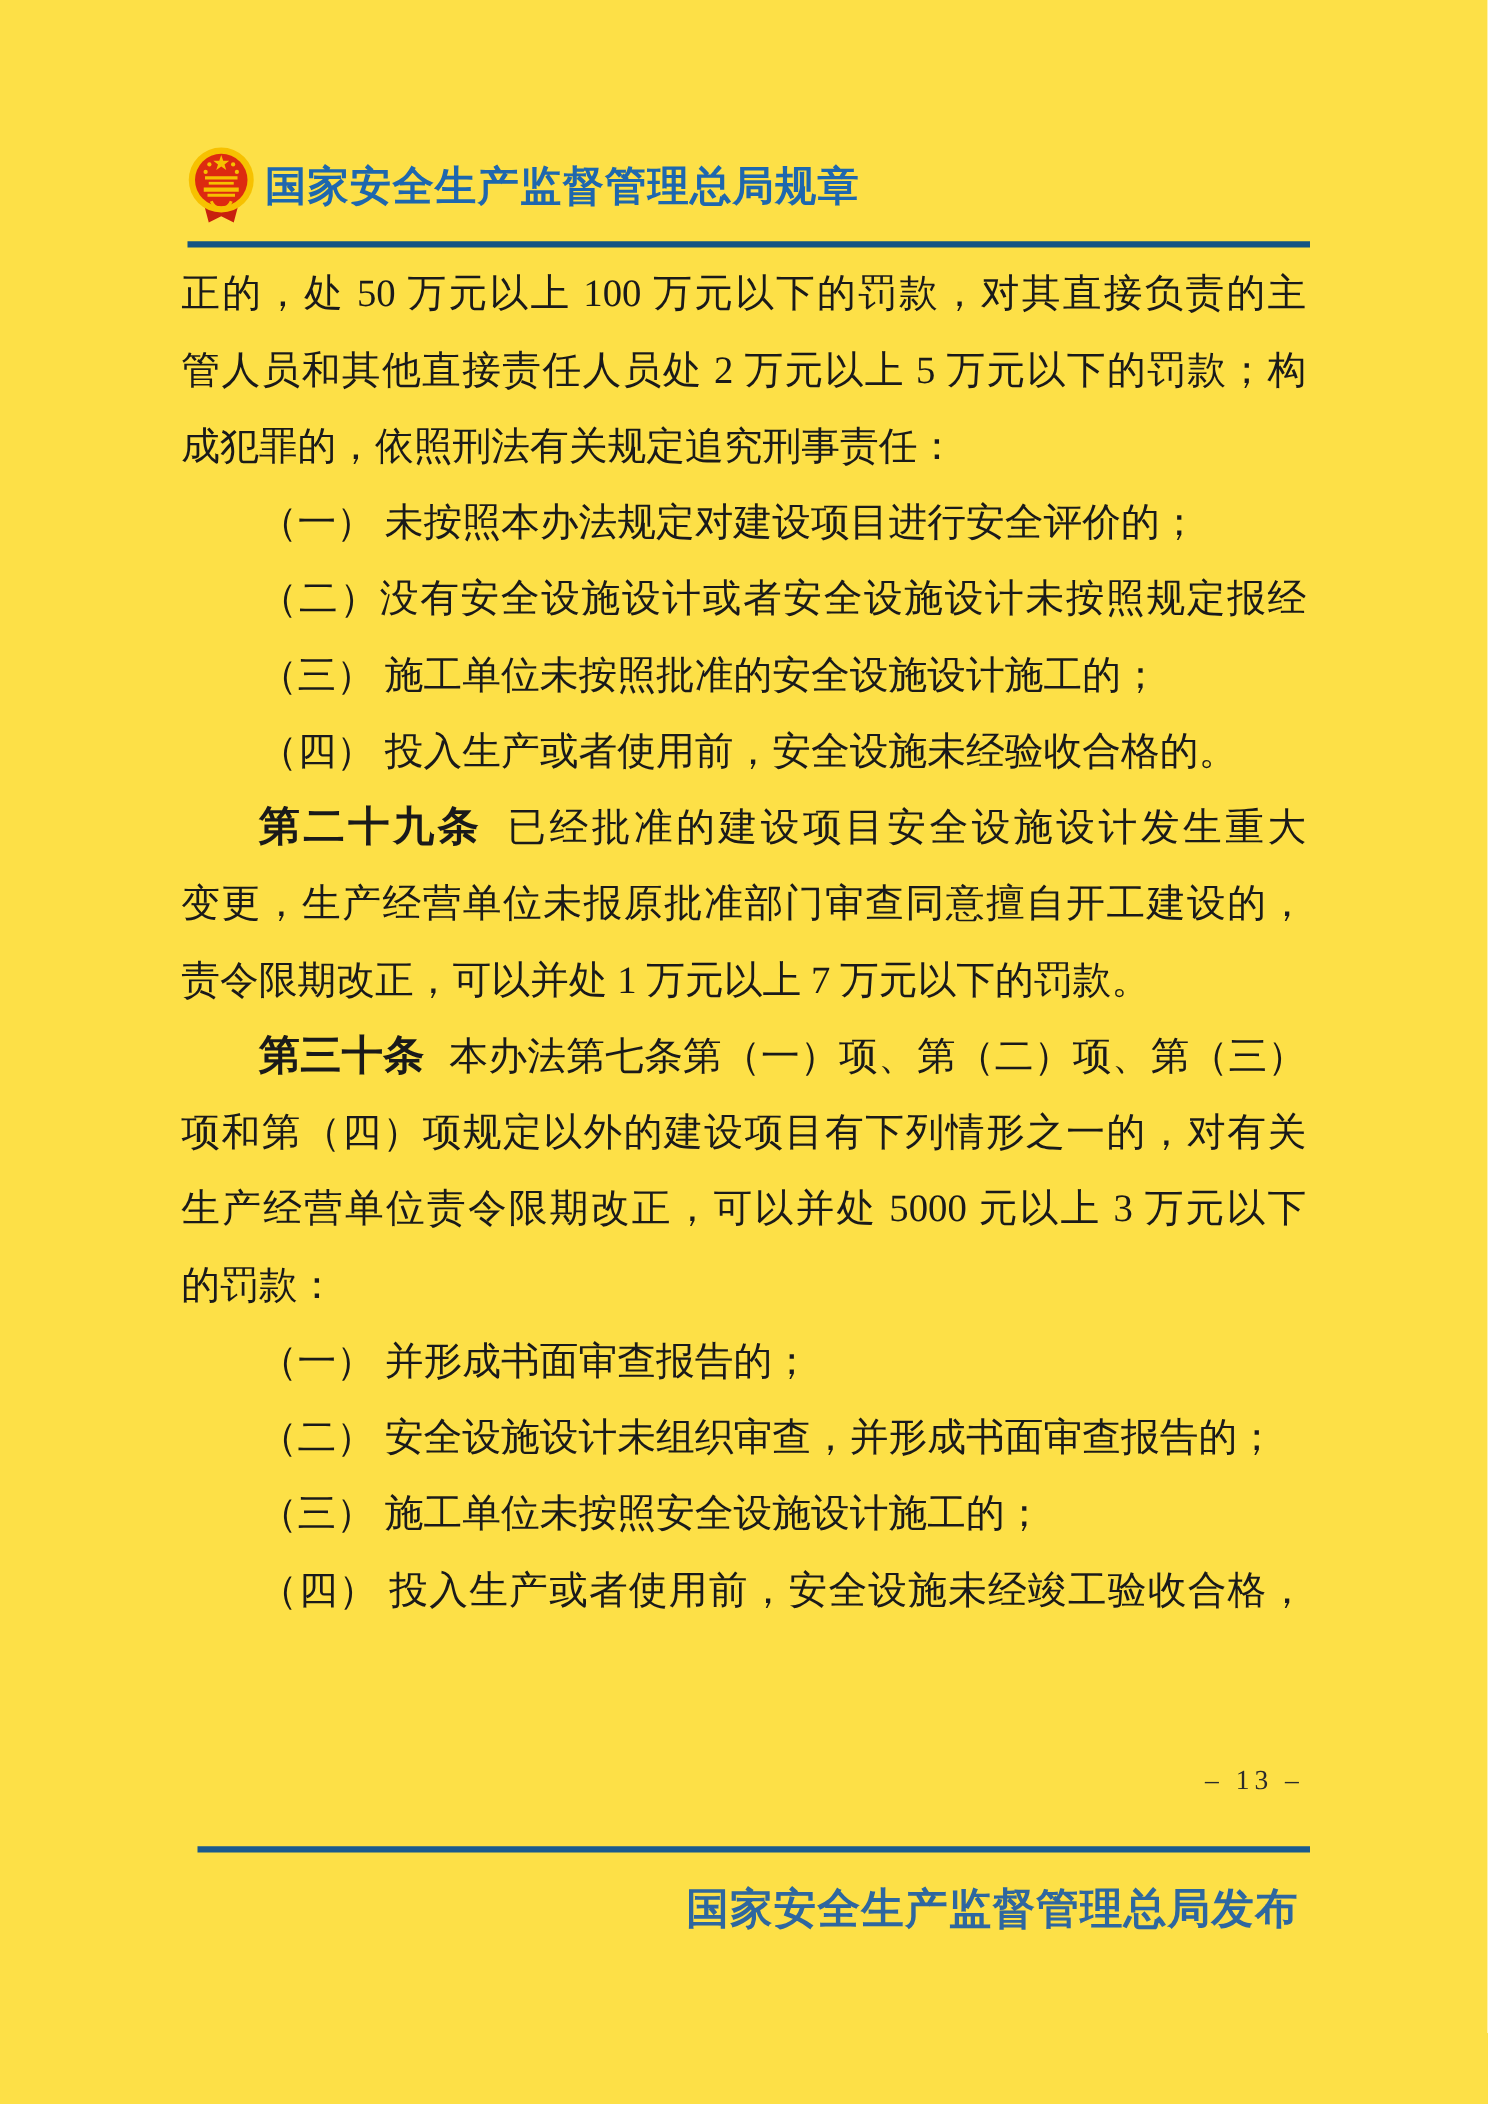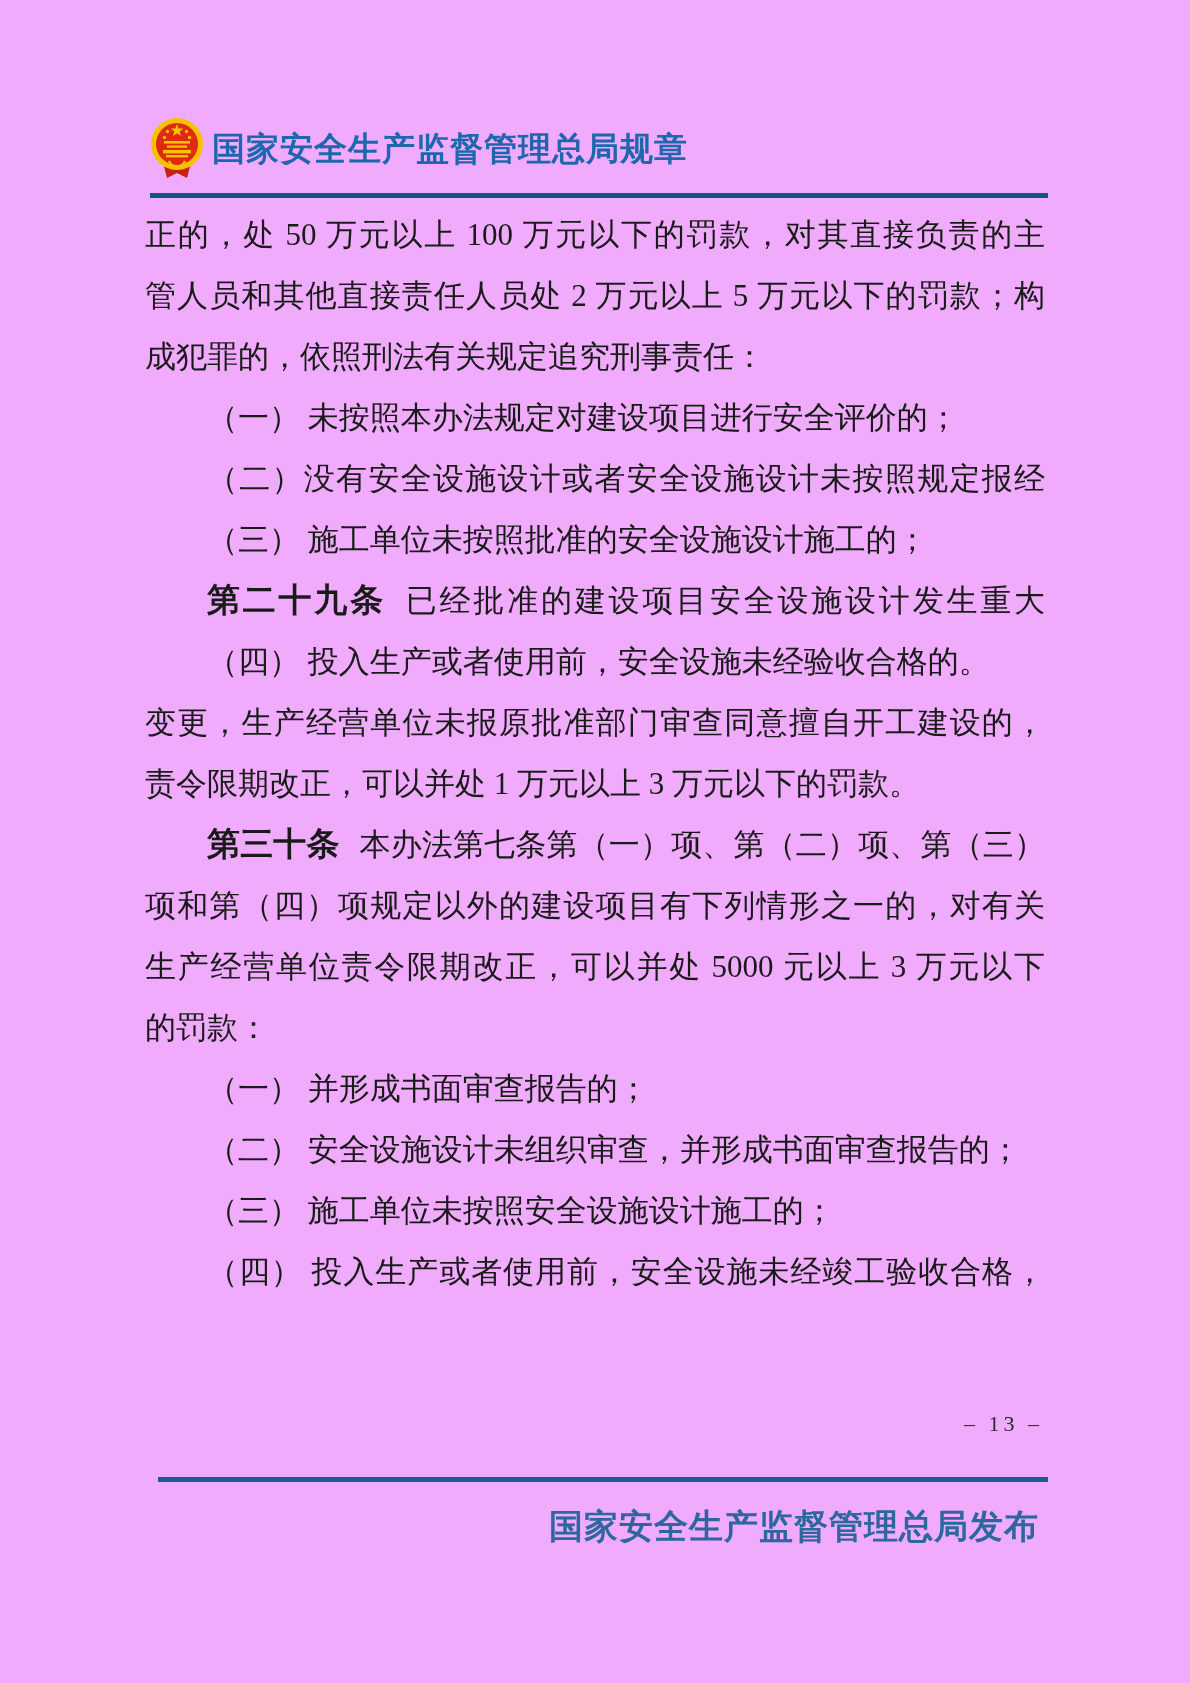--- a/index.html
+++ b/index.html
@@ -1,20 +1,20 @@
 <!DOCTYPE html>
 <html><head>
 <meta charset="utf-8">
 <style>
   html, body { margin: 0; padding: 0; background: #ffffff; }
   .page {
     position: relative;
     width: 1190px;
     height: 1683px;
-    background: #f0abfc;
+    background: #fde047;
     overflow: hidden;
     font-family: "Liberation Serif", "DejaVu Serif", serif;
   }
 
   
   .hdr {
     position: absolute;
     left: 150px;
     top: 116px;
     height: 66px;
@@ -125,24 +125,24 @@
 
   <div class="hdr-rule"></div>
 
   <main class="body-text" id="body-lines">
       <div class="line j">正的，处 50 万元以上 100 万元以下的罚款，对其直接负责的主</div>
       <div class="line j">管人员和其他直接责任人员处 2 万元以上 5 万元以下的罚款；构</div>
       <div class="line">成犯罪的，依照刑法有关规定追究刑事责任：</div>
       <div class="line ind">（一） 未按照本办法规定对建设项目进行安全评价的；</div>
       <div class="line j ind">（二）没有安全设施设计或者安全设施设计未按照规定报经</div>
       <div class="line ind">（三） 施工单位未按照批准的安全设施设计施工的；</div>
+      <div class="line ind">（四） 投入生产或者使用前，安全设施未经验收合格的。</div>
       <div class="line j ind"><span class="lead">第二十九条</span>已经批准的建设项目安全设施设计发生重大</div>
-      <div class="line ind">（四） 投入生产或者使用前，安全设施未经验收合格的。</div>
       <div class="line j">变更，生产经营单位未报原批准部门审查同意擅自开工建设的，</div>
-      <div class="line">责令限期改正，可以并处 1 万元以上 3 万元以下的罚款。</div>
+      <div class="line">责令限期改正，可以并处 1 万元以上 7 万元以下的罚款。</div>
       <div class="line j ind"><span class="lead">第三十条</span>本办法第七条第（一）项、第（二）项、第（三）</div>
       <div class="line j">项和第（四）项规定以外的建设项目有下列情形之一的，对有关</div>
       <div class="line j">生产经营单位责令限期改正，可以并处 5000 元以上 3 万元以下</div>
       <div class="line">的罚款：</div>
       <div class="line ind">（一） 并形成书面审查报告的；</div>
       <div class="line ind">（二） 安全设施设计未组织审查，并形成书面审查报告的；</div>
       <div class="line ind">（三） 施工单位未按照安全设施设计施工的；</div>
       <div class="line j ind">（四） 投入生产或者使用前，安全设施未经竣工验收合格，</div>
     </main>
 

